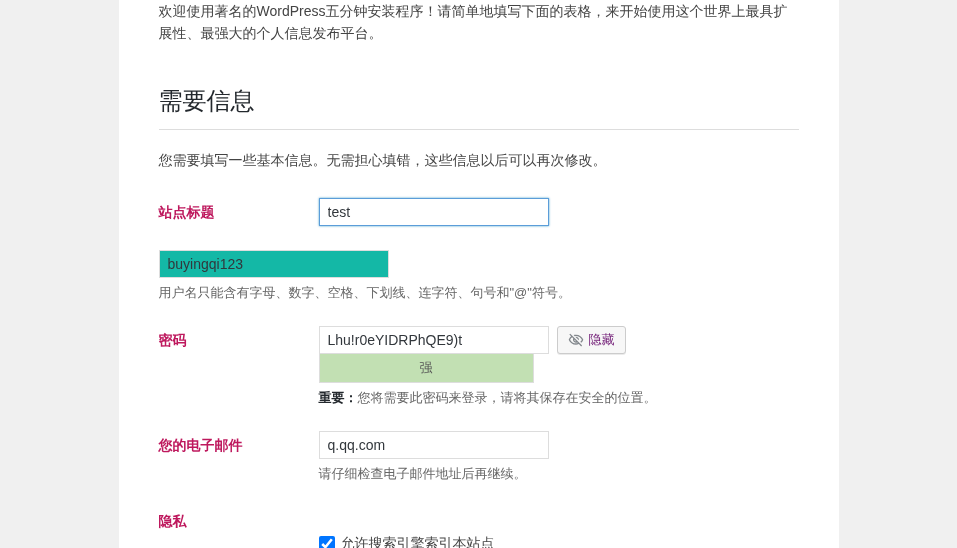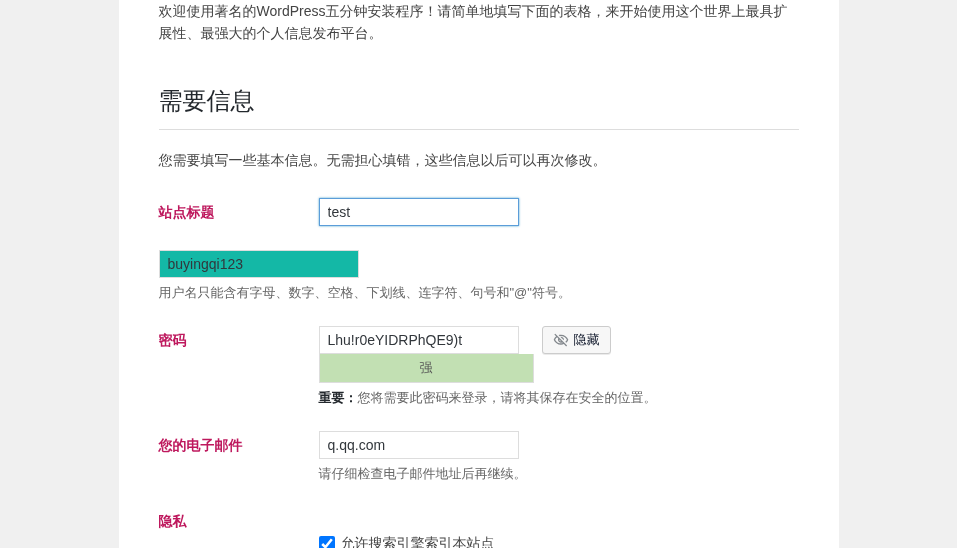--- a/index.html
+++ b/index.html
@@ -51,21 +51,21 @@
     }
     .form-value {
       flex: 1;
     }
     input[type="text"] {
       border: 1px solid #ddd;
       padding: 5px 8px;
       font-size: 14px;
       background: #fff;
       color: #32373c;
-      width: 200px;
+      width: 230px;
     }
     input.focused {
       border: 1px solid #5b9dd9;
       box-shadow: 0 0 2px rgba(30,140,190,.8);
     }
     input.yellow {
       background: #14b8a6;
     }
     .hint {
       color: #666;
@@ -99,21 +99,21 @@
       font-size: 13px;
     }
     .hide-btn {
       display: inline-flex;
       align-items: center;
       gap: 5px;
       border: 1px solid #ccc;
       background: #f7f7f7;
       padding: 4px 10px;
       border-radius: 3px;
-      color: #0f172a;
+      color: #701a75;
       font-size: 13px;
       cursor: pointer;
       box-shadow: 0 1px 0 rgba(0,0,0,0.08);
     }
     .hide-btn svg {
       width: 16px;
       height: 16px;
       fill: #82878c;
     }
     .checkbox-row {

